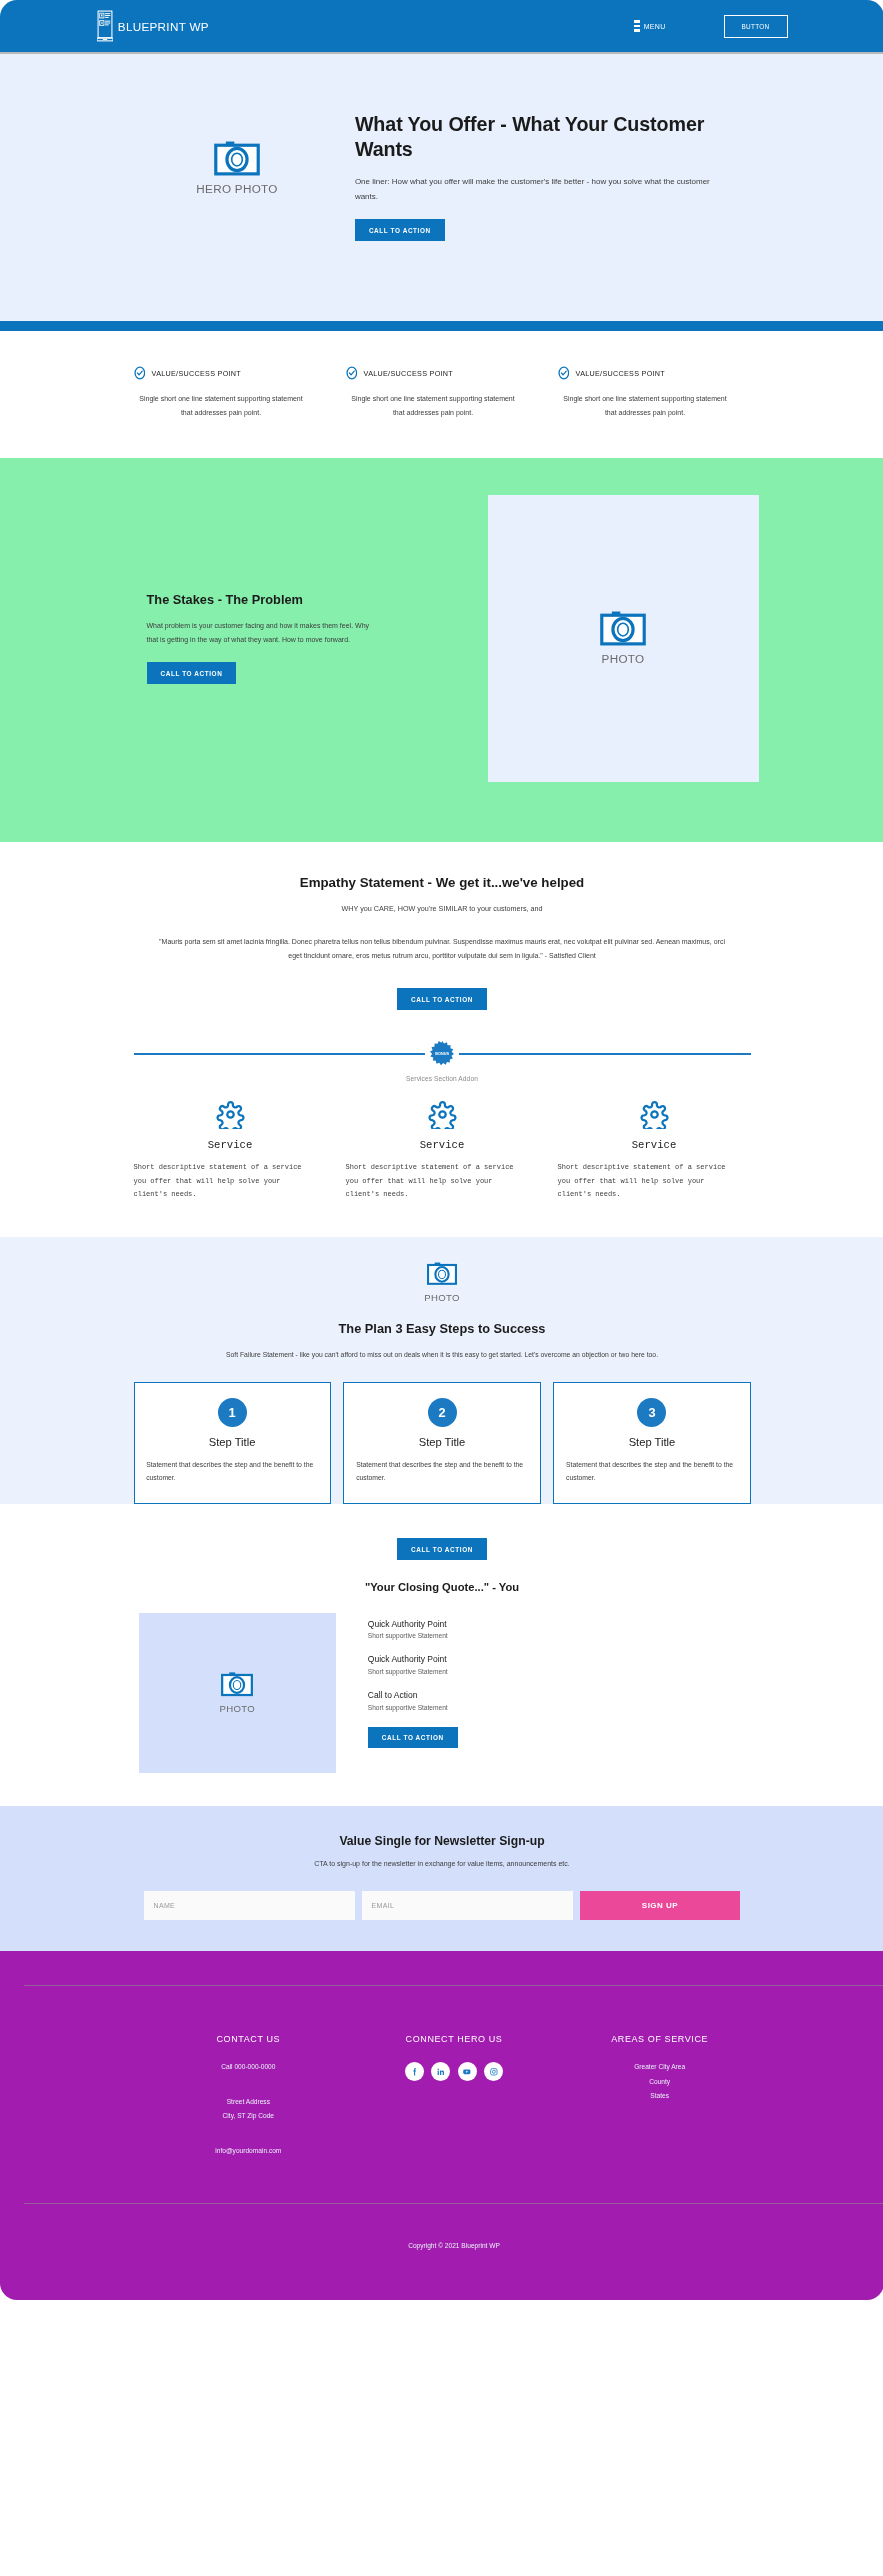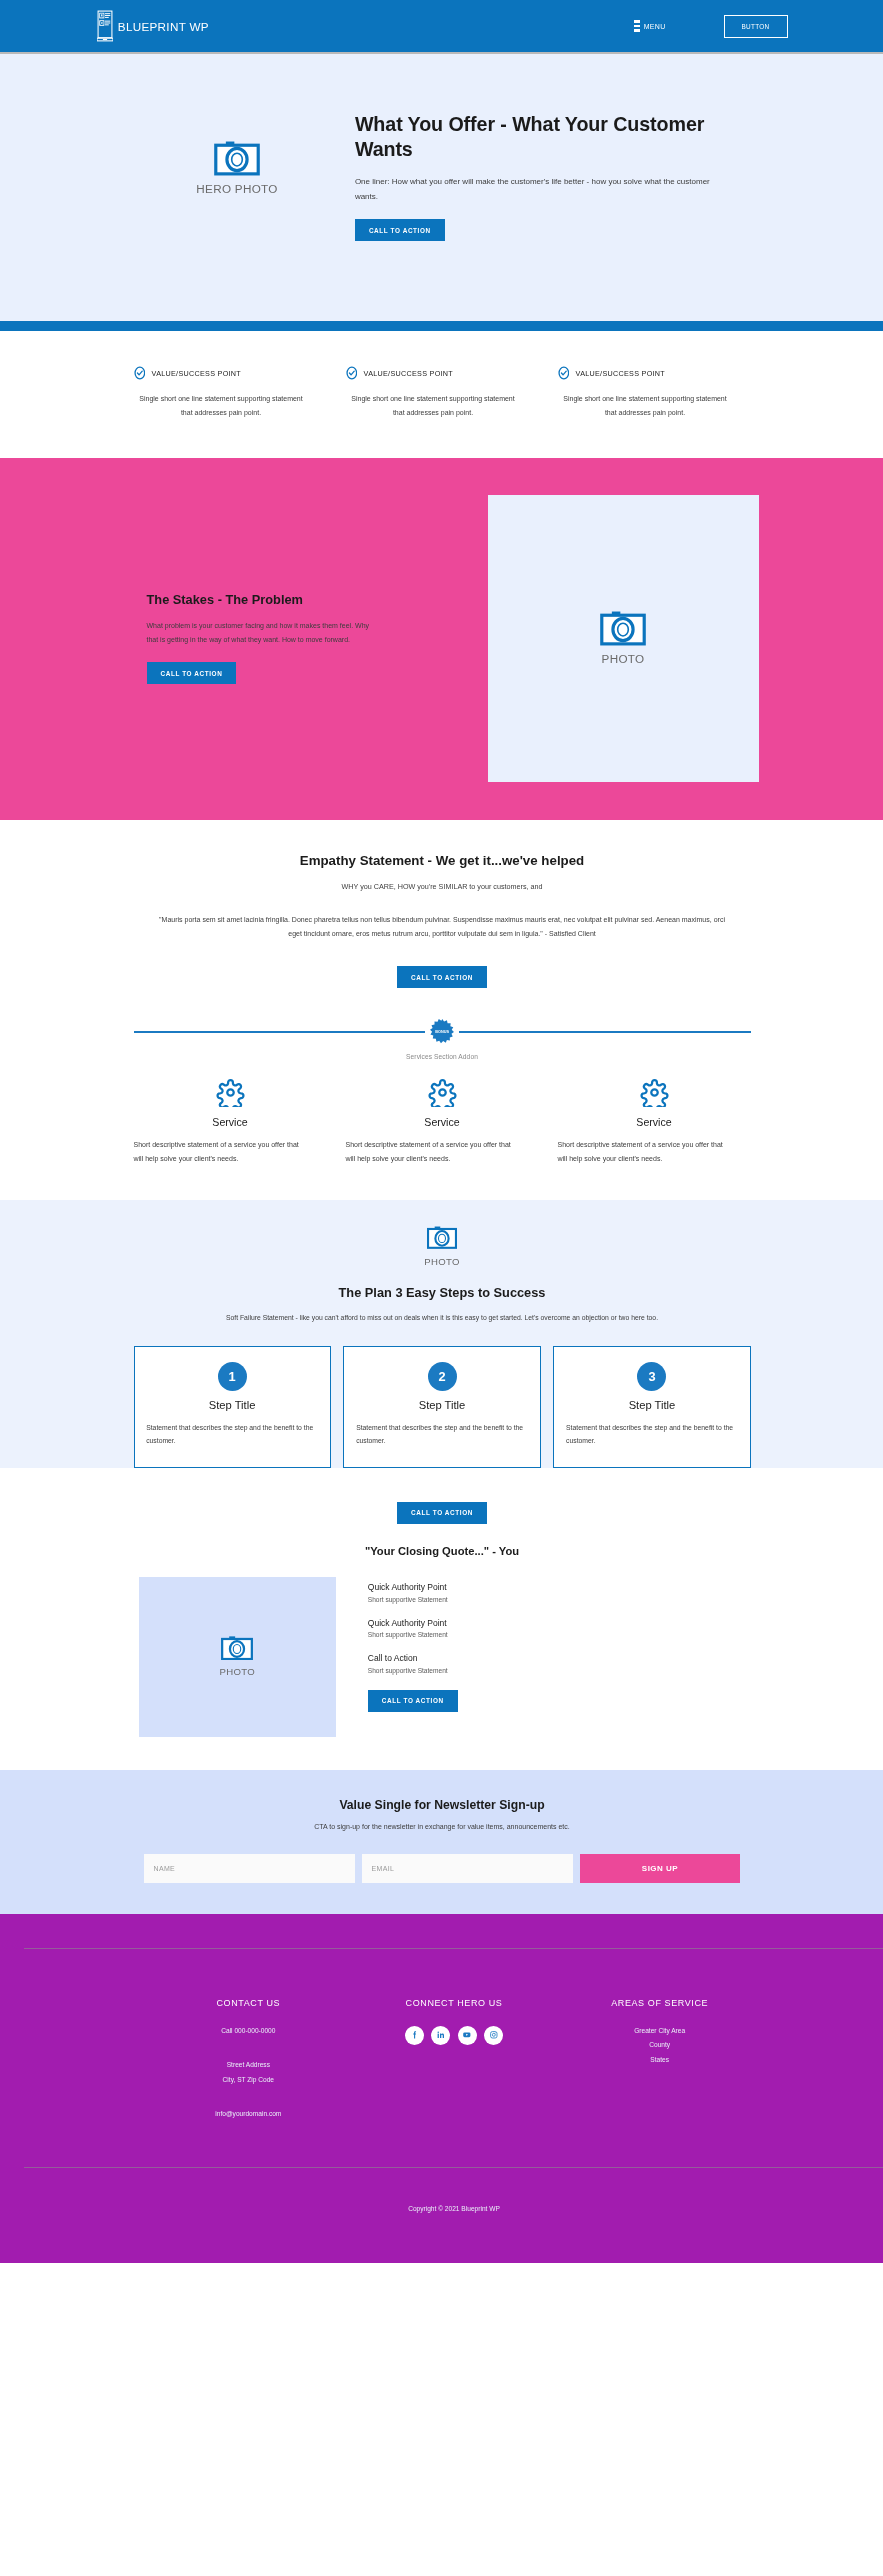--- a/index.html
+++ b/index.html
@@ -3,21 +3,21 @@
 <meta charset="utf-8">
 <style>
   * { box-sizing: border-box; margin: 0; padding: 0; }
   html, body { width: 884px; }
   body {
     font-family: "Liberation Sans", sans-serif;
     background: #ffffff;
     color: #333333;
     -webkit-font-smoothing: antialiased;
   }
-  .page { width: 884px; position: relative; overflow: hidden; }
+  .page { width: 884px; position: relative; overflow: hidden; border-radius: 17px; }
 
   
   .site-header {
     background: #0b74bd;
     height: 52px;
     display: flex;
     align-items: center;
     position: relative;
   }
   .header-inner {
@@ -69,21 +69,21 @@
 
   
   .values { background: #ffffff; padding: 35px 0 38px; }
   .values-grid { width: 617px; margin: 0 auto; display: flex; gap: 19px; text-align: center; }
   .value-col { flex: 1; }
   .value-head { display: flex; align-items: center; gap: 6.4px; }
   .value-title { font-size: 7.2px; letter-spacing: 0.3px; color: #1b1b1b; font-weight: 400; white-space: nowrap;}
   .value-text { margin-top: 10.6px; font-size: 7px; line-height: 1.95; color: #3c3c3c; max-width: 175px; }
 
   
-  .stakes { background: #ec4899; padding: 37px 0 38px; }
+  .stakes { background: #86efac; padding: 37px 0 60px; }
   .stakes-inner { width: 633px; margin: 0 auto; display: flex; align-items: center; }
   .stakes-copy { width: 298px; padding-left: 21px; }
   .stakes-title { font-size: 12.8px; font-weight: 700; color: #1b1b1b; }
   .stakes-text { margin-top: 11.7px; font-size: 7px; line-height: 2.0; color: #3c3c3c; max-width: 223px; }
   .stakes-photo {
     width: 271px; height: 287px; background: #e9f0fd;
     display: flex; flex-direction: column; align-items: center; justify-content: center;
     margin-left: auto;
   }
 
@@ -96,21 +96,21 @@
     font-size: 7px; line-height: 2.0; color: #3c3c3c;
   }
   .empathy .btn-cta { margin-top: 25.5px; }
 
   
   .services { background: #ffffff; padding: 31px 0 35px; }
   .divider-row { width: 617px; margin: 0 auto; display: flex; align-items: center; }
   .divider-line { flex: 1; height: 2.1px; background: #1b7ac2; }
   .badge-wrap { width: 34px; display: flex; justify-content: center; }
   .divider-caption { text-align: center; font-size: 6.6px; color: #8a8a8a; margin-top: 7.4px; letter-spacing:0.1px;}
-  .services-grid { width: 617px; margin: 18px auto 0; display: flex; gap: 19px; }
+  .services-grid { width: 617px; margin: 18px auto 0; display: flex; gap: 19px; font-family: Liberation Mono, monospace; }
   .service-col { flex: 1; text-align: center; }
   .service-name { margin-top: 7.4px; font-size: 10.6px; color: #1b1b1b; font-weight: 400; }
   .service-text { margin-top: 9.6px; font-size: 7px; line-height: 1.95; color: #3c3c3c; text-align: left; max-width: 175px;}
 
   
   .plan { background: #ecf2fd; padding: 25.5px 0 0; text-align: center; }
   .plan-title { margin-top: 18px; font-size: 12.8px; font-weight: 700; color: #1b1b1b; }
   .plan-sub {
     margin: 11.7px auto 0; max-width: 553px;
     font-size: 6.8px; line-height: 2.0; color: #3c3c3c;

